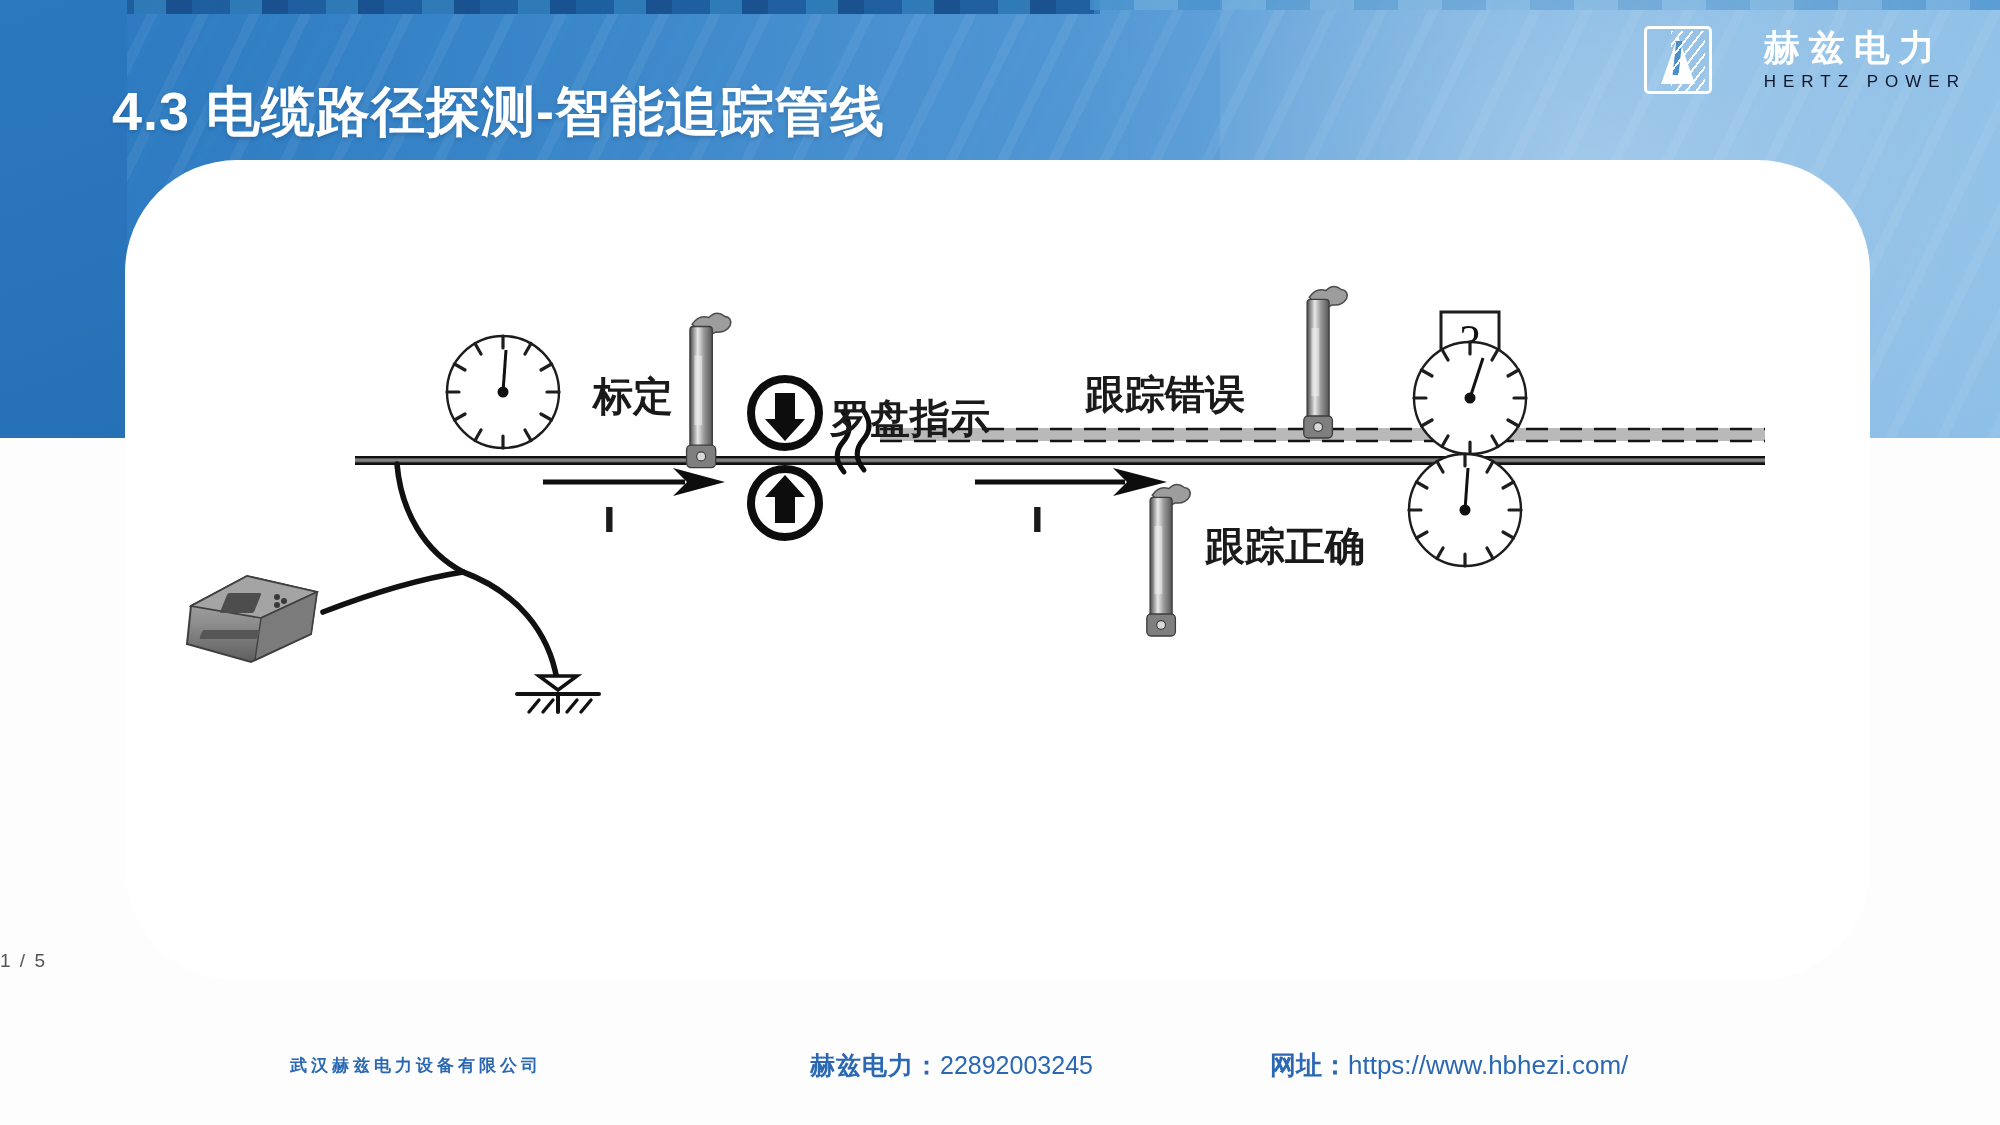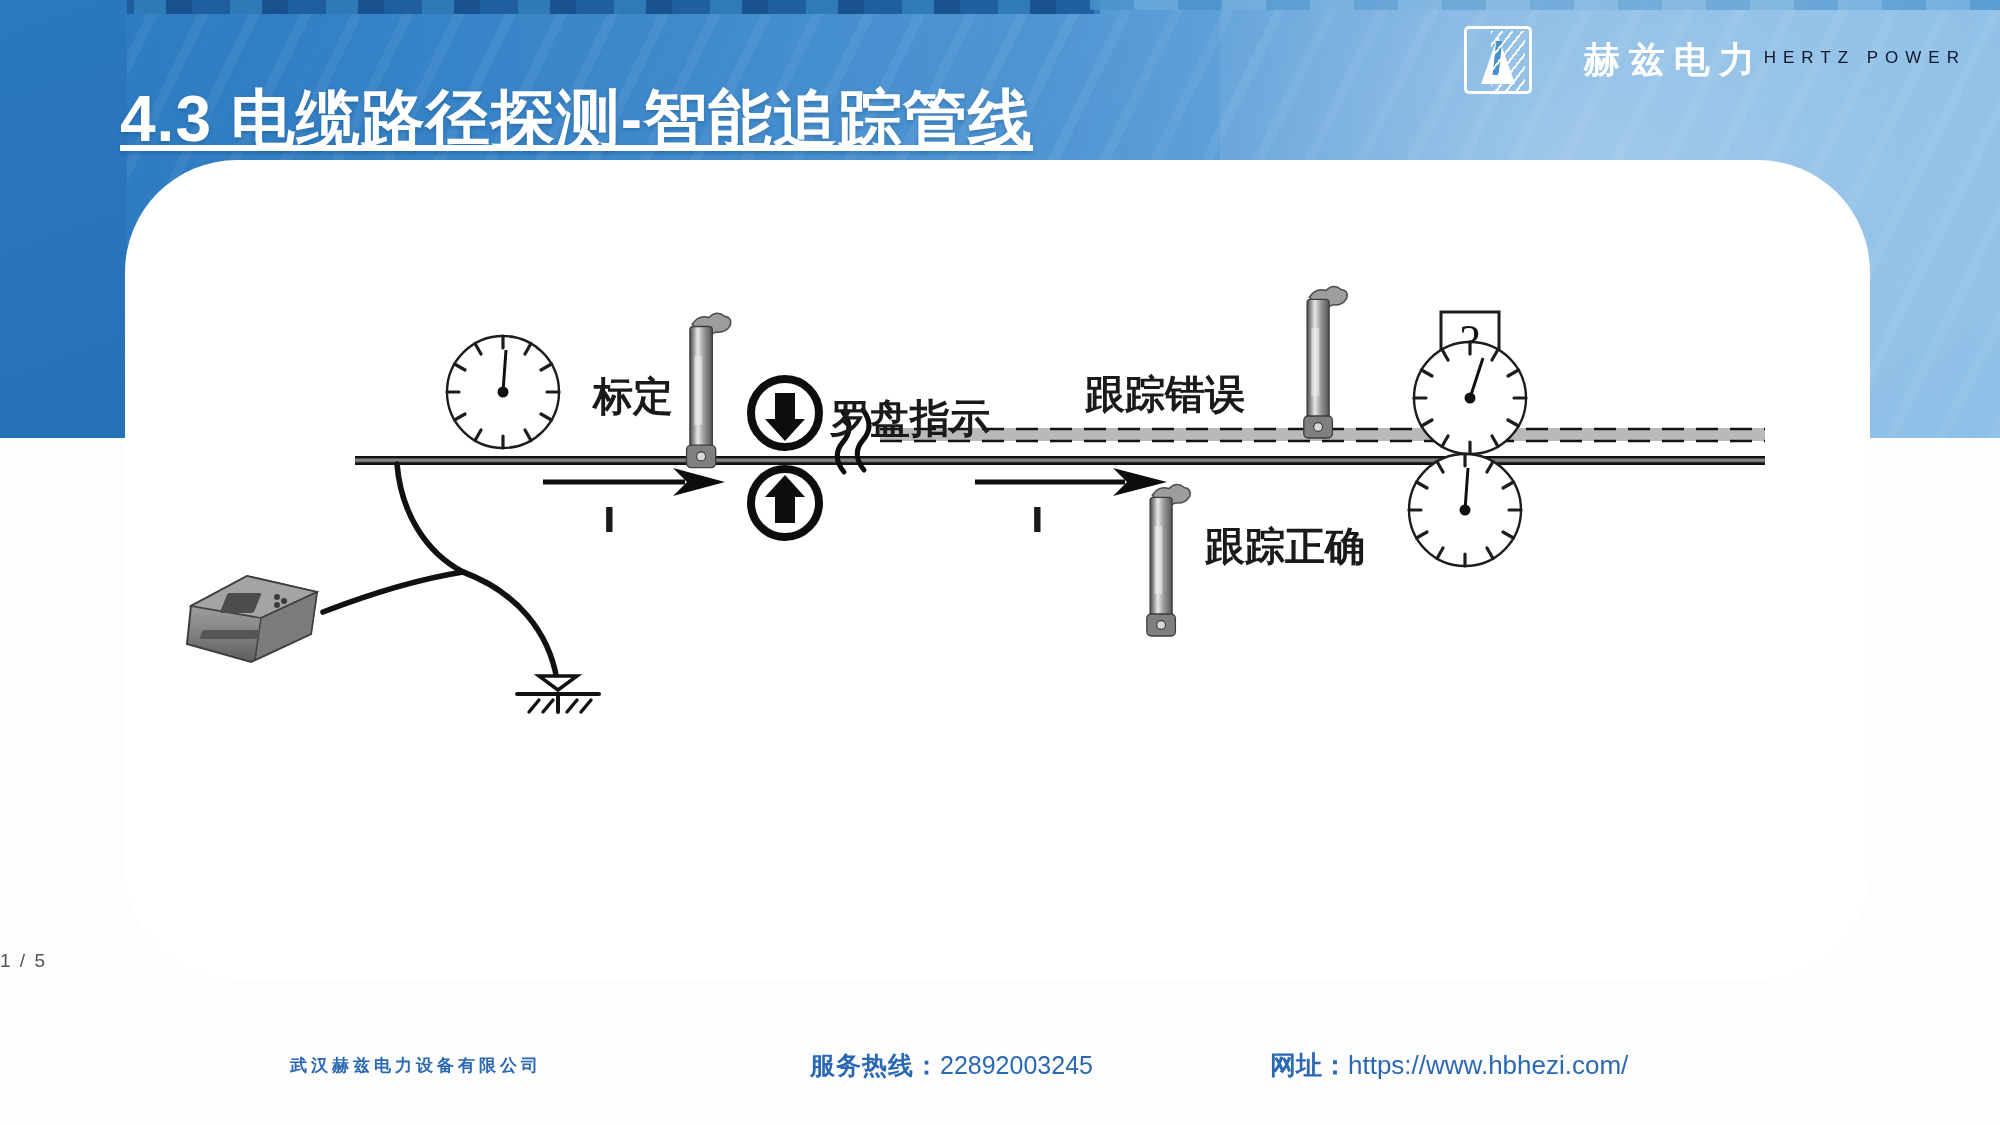--- a/index.html
+++ b/index.html
@@ -50,25 +50,24 @@
     background:#ffffff;border-radius:112px;z-index:5;
   }
   
   .leftblue{
     position:absolute;left:0;top:0;width:127px;height:438px;z-index:4;
     background:linear-gradient(160deg,#2b78bf 0%,#2a74bb 55%,#2670b6 100%);
   }
 
   
   .title{
-    position:absolute;left:120px;top:76px;z-index:6;
-    color:#ffffff;font-size:64px;font-weight:bold;letter-spacing:1px;
+    position:absolute;left:112px;top:76px;z-index:6;
+    color:#ffffff;font-size:54px;font-weight:bold;letter-spacing:1px;
     white-space:nowrap;
     text-shadow:0 2px 4px rgba(10,50,90,.28);
-    text-decoration:underline;
   }
 
   
   .logo{position:absolute;right:34px;top:26px;z-index:7;display:flex;align-items:center;gap:16px;}
   .logo-mark{
     width:62px;height:62px;border:3px solid #ffffff;border-radius:5px;
     position:relative;overflow:hidden;flex:0 0 auto;
   }
   .logo-mark .a1{
     position:absolute;left:50%;top:7px;width:0;height:0;
@@ -77,21 +76,21 @@
   }
   .logo-mark .a2{
     position:absolute;left:50%;top:12px;width:6px;height:34px;background:#4a90cc;
     transform:translateX(-60%) skewX(-6deg);
   }
   .logo-mark .slash{
     position:absolute;right:4px;top:2px;width:34px;height:60px;
     background:repeating-linear-gradient(128deg,#ffffff 0 2px,rgba(255,255,255,0) 2px 8px);
     opacity:.95;
   }
-  .logo-text{display:flex;flex-direction:row;line-height:1;margin-left:36px;}
+  .logo-text{display:flex;flex-direction:column;line-height:1;margin-left:36px;}
   .logo-cn{color:#fff;font-size:36px;font-weight:bold;letter-spacing:9px;}
   .logo-en{color:#0f172a;font-size:17px;letter-spacing:7px;margin-top:7px;}
 
   
   .diagram{position:absolute;left:125px;top:160px;width:1745px;height:820px;z-index:6;}
   .diagram svg{display:block;width:100%;height:100%;}
   .cn-label{font-family:"DejaVu Sans","Liberation Sans",sans-serif;font-weight:bold;fill:#1a1a1a;}
 
   
   .pageno{
@@ -292,20 +291,20 @@
         <circle cx="0" cy="0" r="5.5" fill="#111"></circle>
       </g>
     </svg>
   </div>
 
   <div class="pageno">1 / 5</div>
 
   <div class="footer">
     <span class="f-company">武汉赫兹电力设备有限公司</span>
     <span class="f-hotline">
-      <span>服务热线：</span><span class="num">22892003245</span>
+      <span>赫兹电力：</span><span class="num">22892003245</span>
     </span>
     <span class="f-site">
       <span>网址：</span><span class="url">https://www.hbhezi.com/</span>
     </span>
   </div>
 
 </div>
 
 </body></html>

